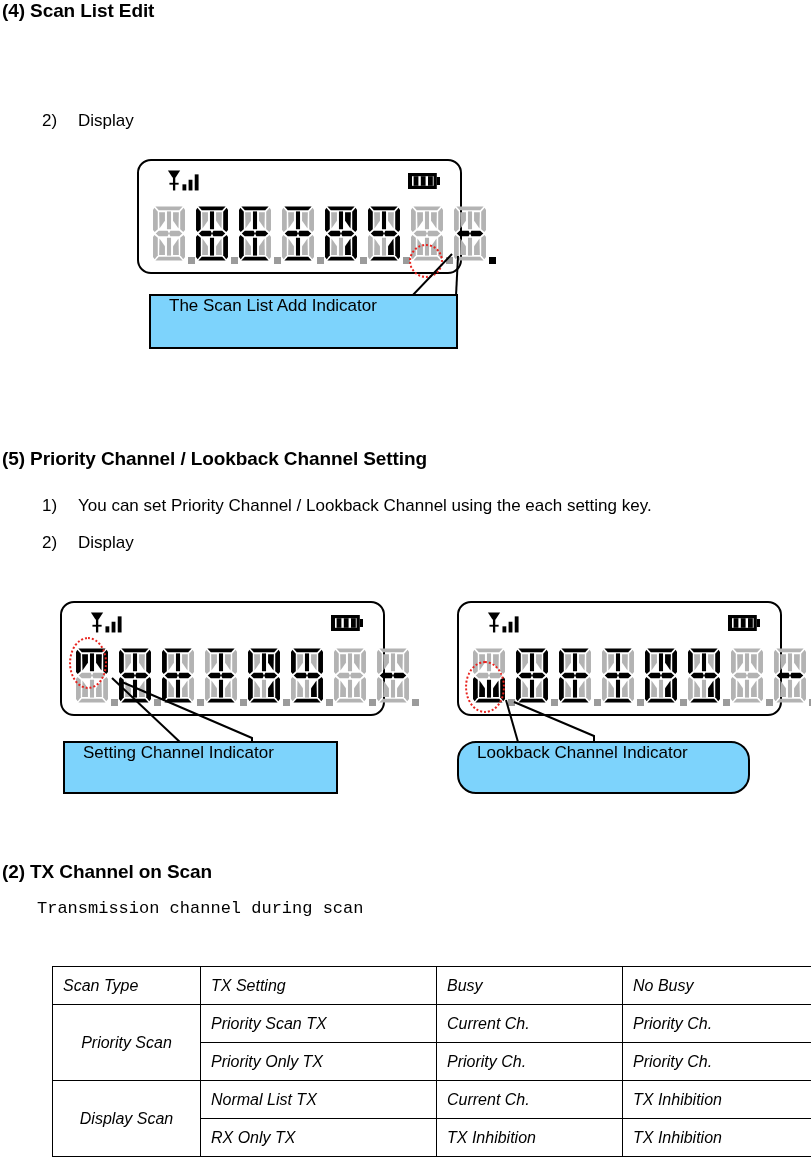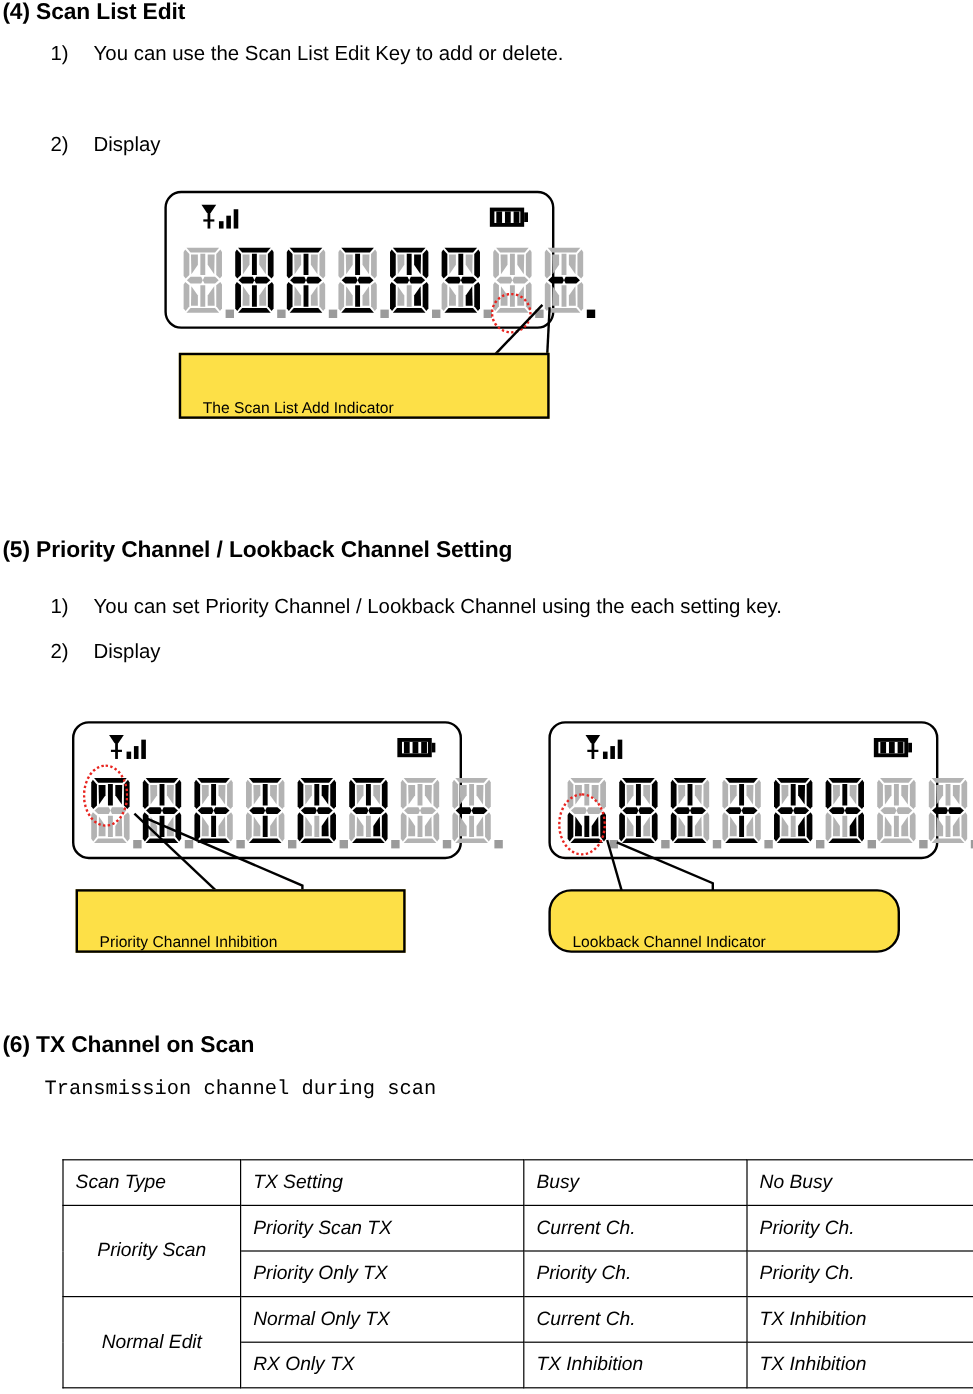--- a/index.html
+++ b/index.html
@@ -74,25 +74,25 @@
     position: absolute;
     border: 2px dotted #e8241f;
     border-radius: 50%;
     pointer-events: none;
   }
 
   
   .callout {
     position: absolute;
     border: 2.2px solid #000;
-    background: #fde047;
+    background: #7dd3fc;
     display: flex;
-    align-items: flex-end;
+    align-items: flex-start;
     padding-left: 18px;
-    font-size: 13px;
+    font-size: 17px;
     white-space: nowrap;
   }
   .leader { position: absolute; overflow: visible; }
 
   
   .tbl {
     position: absolute;
     border-collapse: collapse;
     font-size: 16px;
     table-layout: fixed;
@@ -107,23 +107,20 @@
   }
   .tbl td.rowhdr { text-align: center; }
 </style>
 </head>
 <body>
 
 <div class="page">
 
   <div class="sec-title" style="left:2px; top:0px;">(4) Scan List Edit</div>
 
-  <div class="numbered" style="left:42px; top:35px;">
-    <span class="num">1)</span><span>You can use the Scan List Edit Key to add or delete.</span>
-  </div>
 
   <div class="numbered" style="left:42px; top:111px;">
     <span class="num">2)</span><span>Display</span>
   </div>
 
   <div class="lcd" id="lcd-scan" style="left:137px; top:159px; width:325px; height:115px;">
       <div class="lcd-top" style="top: 8px;">
         <span class="sig-icon" style="left: 28px;"><svg width="34" height="23" viewBox="0 0 44 30">
             <polygon points="1,2 17,2 11,11 7,11" fill="#000"></polygon>
             <rect x="7.6" y="10" width="3" height="18" fill="#000"></rect>
@@ -490,21 +487,21 @@
         </div>
       </div>
       <div class="hilite" style="left: 7px; top: 34px; width: 38px; height: 52px;"></div>
     </div>
 
   <svg class="leader" style="left:70px; top:660px; width:290px; height:90px;">
     <polyline points="42,18 112,84" fill="none" stroke="#000" stroke-width="2"></polyline>
     <polyline points="52,22 182,78 182,84" fill="none" stroke="#000" stroke-width="2"></polyline>
   </svg>
   <div class="callout" style="left:63px; top:741px; width:275px; height:53px;">
-    <span>Priority Channel Inhibition</span>
+    <span>Setting Channel Indicator</span>
   </div>
 
   <div class="lcd" id="lcd-look" style="left:457px; top:601px; width:325px; height:115px;">
       <div class="lcd-top" style="top: 8px;">
         <span class="sig-icon" style="left: 28px;"><svg width="34" height="23" viewBox="0 0 44 30">
             <polygon points="1,2 17,2 11,11 7,11" fill="#000"></polygon>
             <rect x="7.6" y="10" width="3" height="18" fill="#000"></rect>
             <rect x="3" y="18" width="12" height="2.4" fill="#000"></rect>
             <rect x="20" y="20" width="5" height="8" fill="#000"></rect>
             <rect x="28" y="14" width="5" height="14" fill="#000"></rect>
@@ -677,21 +674,21 @@
     </div>
 
   <svg class="leader" style="left:470px; top:690px; width:300px; height:60px;">
     <polyline points="36,10 48,52" fill="none" stroke="#000" stroke-width="2"></polyline>
     <polyline points="44,12 124,46 124,52" fill="none" stroke="#000" stroke-width="2"></polyline>
   </svg>
   <div class="callout" style="left:457px; top:741px; width:293px; height:53px;border-radius:19px;">
     <span>Lookback Channel Indicator</span>
   </div>
 
-  <div class="sec-title" style="left:2px; top:861px;">(6) TX Channel on Scan</div>
+  <div class="sec-title" style="left:2px; top:861px;">(2) TX Channel on Scan</div>
   <div class="plain-line" style="left:37px; top:899px;">Transmission channel during scan</div>
 
   <table class="tbl" id="tx-table" style="left:52px; top:966px; width:790px;">
     <colgroup>
       <col style="width:148px">
       <col style="width:236px">
       <col style="width:186px">
       <col style="width:220px">
     </colgroup>
     <tbody id="tbl-body">
@@ -706,22 +703,22 @@
           <td>Priority Scan TX</td>
           <td>Current Ch.</td>
           <td>Priority Ch.</td>
         </tr>
         <tr>
           <td>Priority Only TX</td>
           <td>Priority Ch.</td>
           <td>Priority Ch.</td>
         </tr>
         <tr>
-          <td class="rowhdr" rowspan="2">Normal Edit</td>
-          <td>Normal Only TX</td>
+          <td class="rowhdr" rowspan="2">Display Scan</td>
+          <td>Normal List TX</td>
           <td>Current Ch.</td>
           <td>TX Inhibition</td>
         </tr>
         <tr>
           <td>RX Only TX</td>
           <td>TX Inhibition</td>
           <td>TX Inhibition</td>
         </tr>
       </tbody>
   </table>

